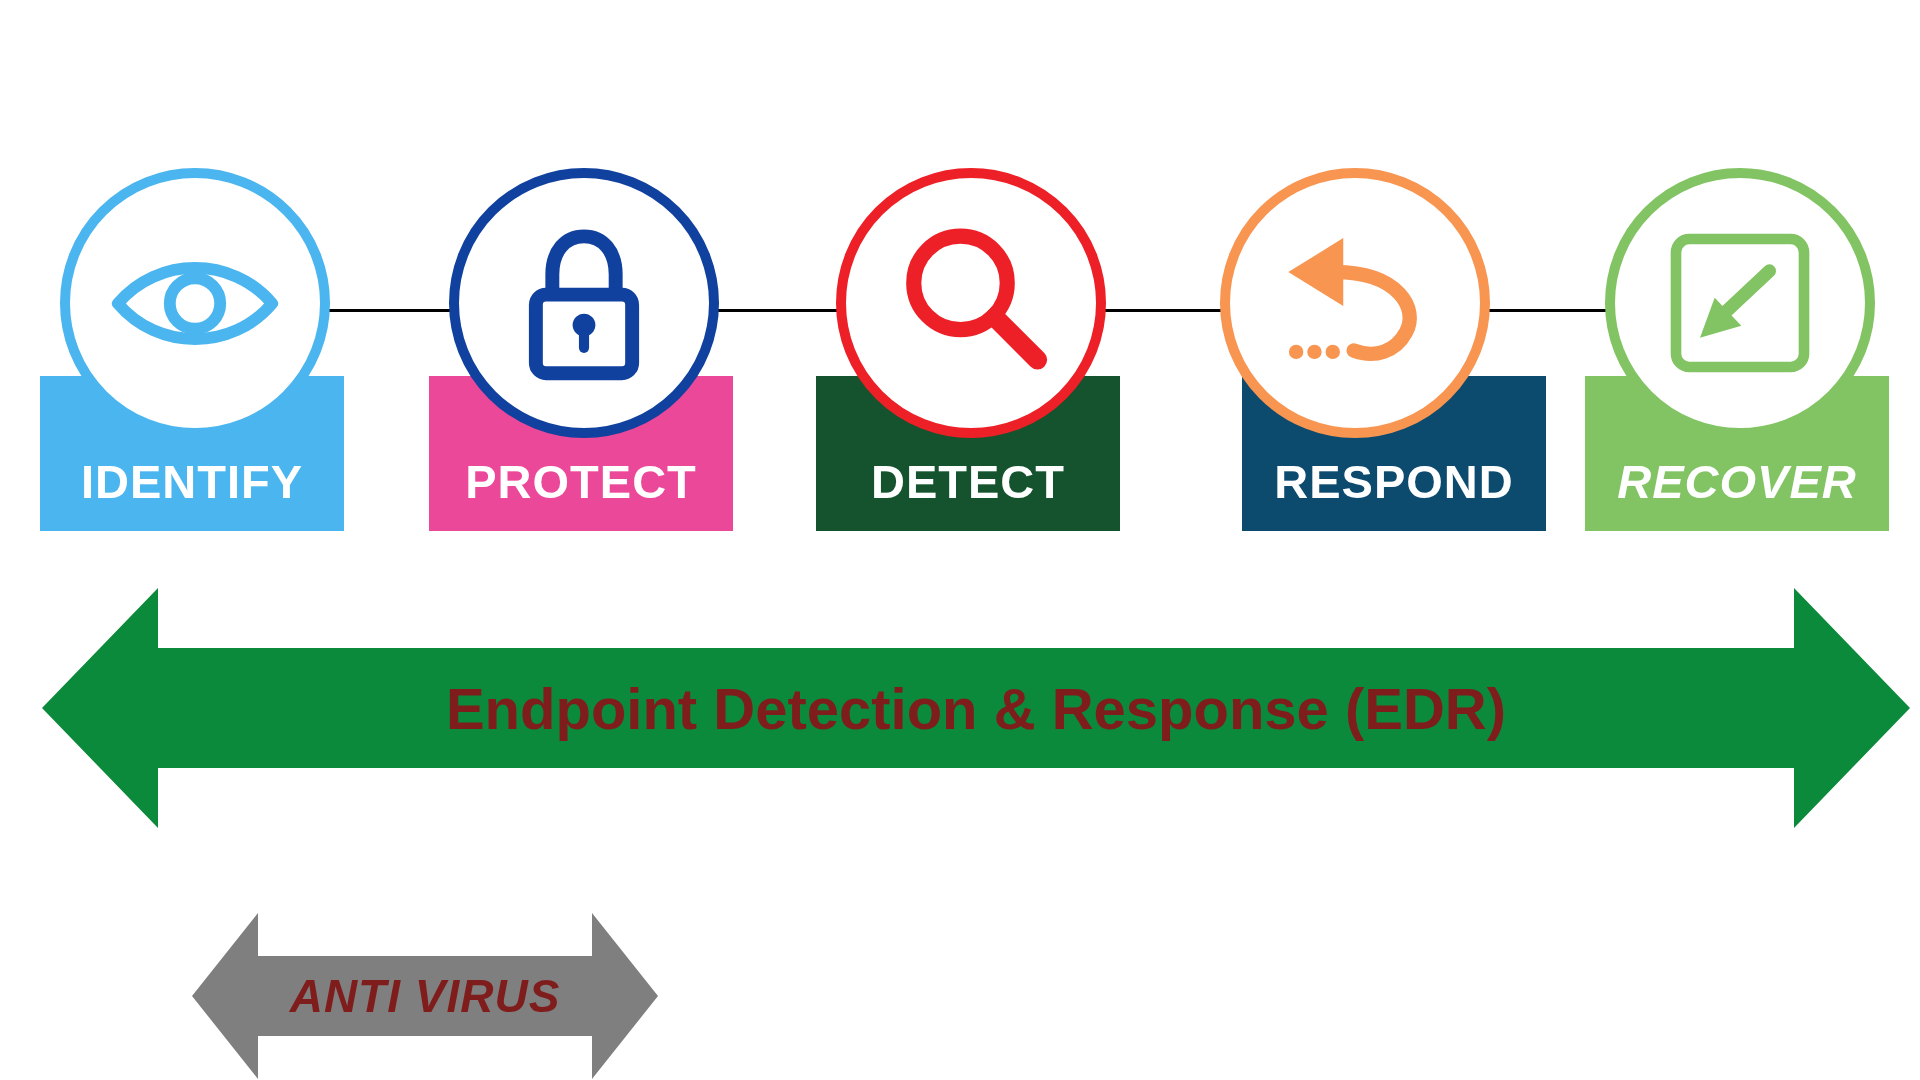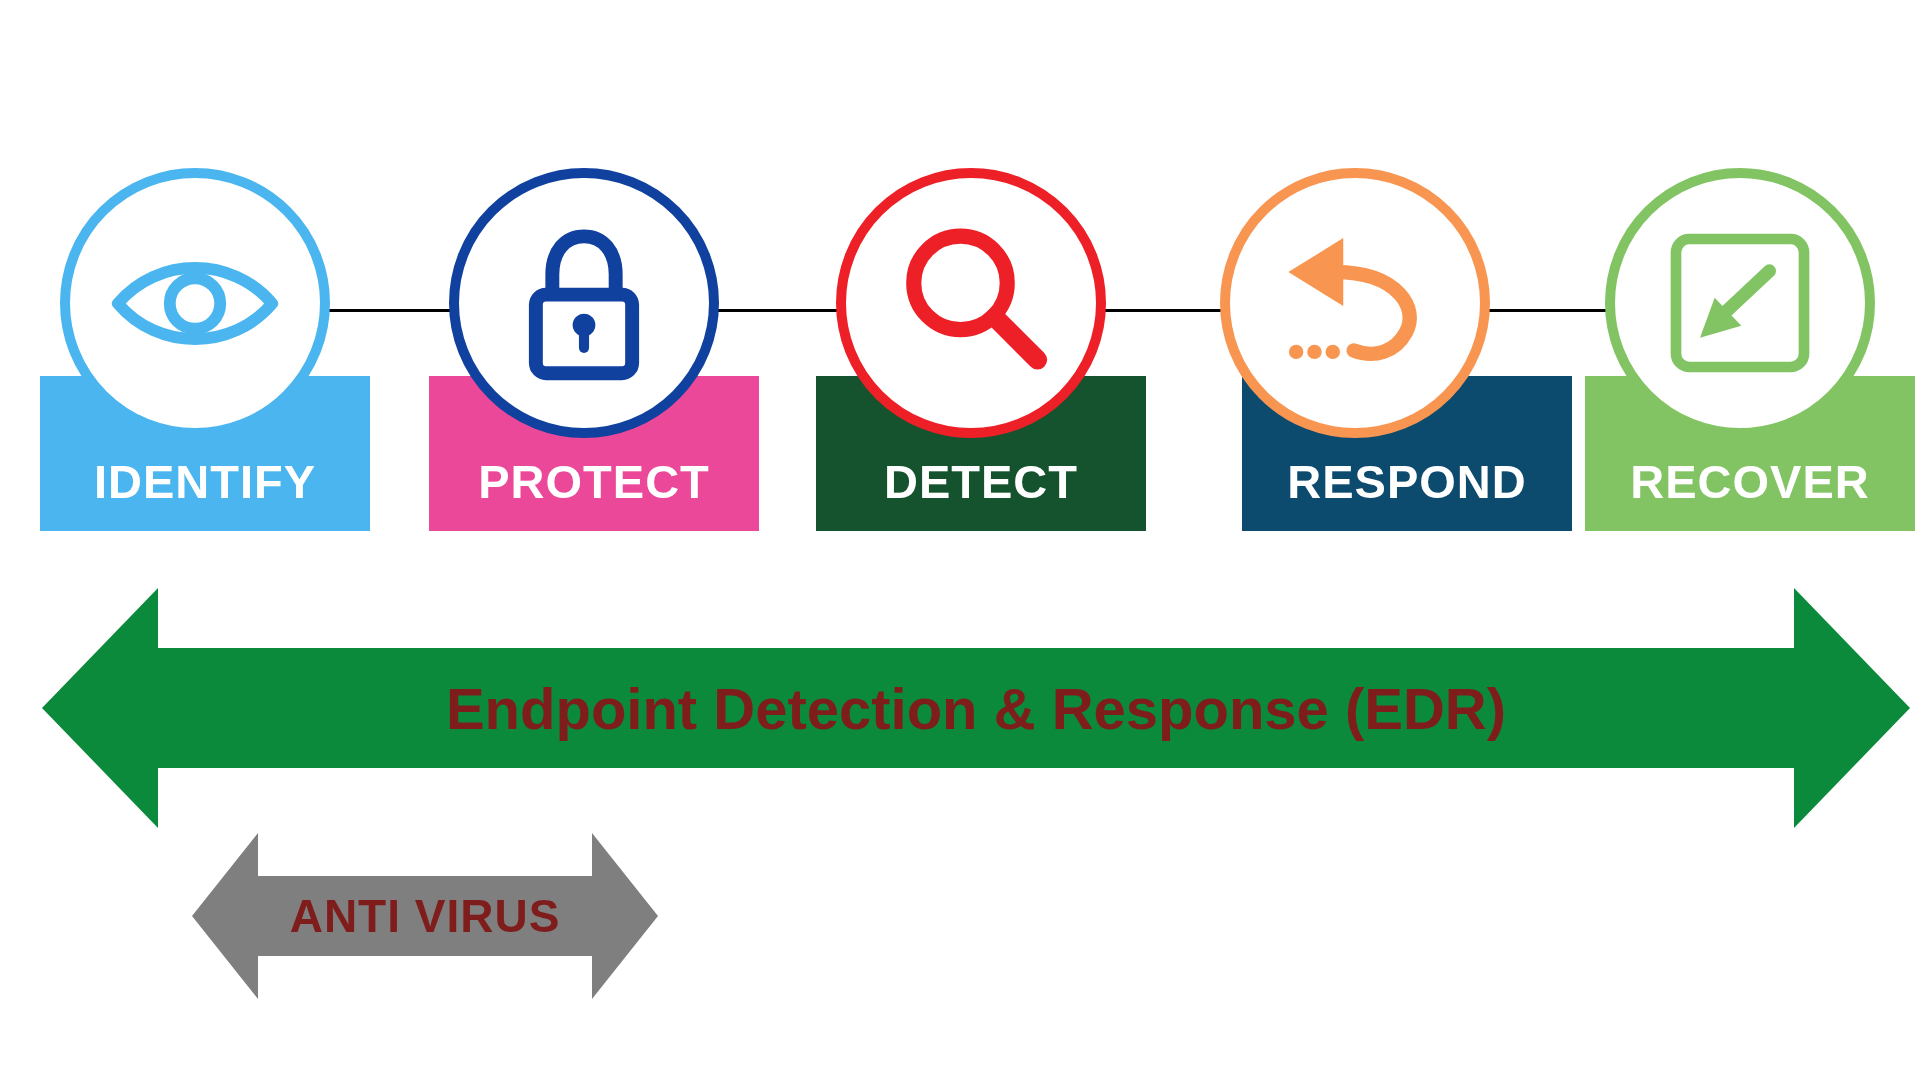--- a/index.html
+++ b/index.html
@@ -9,50 +9,50 @@
     overflow:hidden; font-family:"Liberation Sans", sans-serif;
   }
   
   .connector {
     position:absolute; left:205px; top:309px; width:1545px; height:3px;
     background:#000; z-index:0;
   }
   
   .stage { position:absolute; top:168px; width:330px; height:363px; z-index:1; }
   .stage-box {
-    position:absolute; left:0; top:208px; width:330px; height:155px;
+    position:absolute; left:0; top:208px; width:304px; height:155px;
     display:flex; align-items:flex-end; justify-content:center; padding-bottom:22px;
   }
   .stage-label {
     color:#ffffff; font-weight:700; font-size:47px; letter-spacing:1px; white-space:nowrap;
   }
   .stage-circle {
     position:absolute; left:20px; top:0; width:270px; height:270px;
     background:#ffffff; border-radius:50%; border:10px solid #000;
     display:flex; align-items:center; justify-content:center;
   }
   .s-identify { left:40px; }
   .s-protect  { left:429px; }
   .s-detect   { left:816px; }
   .s-respond  { left:1200px; }
-  .s-recover  { left:1585px; }
+  .s-recover  { left:1585px;font-style:italic; }
   .s-identify .stage-box { background:#4ab5ef; }
   .s-identify .stage-circle { border-color:#4ab5ef; }
   .s-protect .stage-box { background:#ec4899; }
   .s-protect .stage-circle { border-color:#11419f; }
   .s-detect .stage-box { background:#14532d; }
   .s-detect .stage-circle { border-color:#ee2027; }
   .s-respond .stage-box { background:#0c4a6e;margin-left:42px; }
   .s-respond .stage-circle { border-color:#f79551; }
   .s-recover .stage-box { background:#82c463; }
   .s-recover .stage-circle { border-color:#82c463; }
   
   .arrow-wrap { position:absolute; z-index:1; }
   .edr-wrap { left:40px; top:586px; width:1872px; height:244px; }
-  .av-wrap  { left:190px; top:831px; width:470px; height:170px; }
+  .av-wrap  { left:190px; top:911px; width:470px; height:170px;font-style:italic; }
   .arrow-label {
     position:absolute; left:0; top:0; width:100%; height:100%;
     display:flex; align-items:center; justify-content:center;
     color:#7f1d1d; font-weight:700; white-space:nowrap;
   }
   .edr-wrap .arrow-label { font-size:58px; }
   .av-wrap  .arrow-label { font-size:46px; letter-spacing:1px; }
 </style>
 </head>
 <body>

